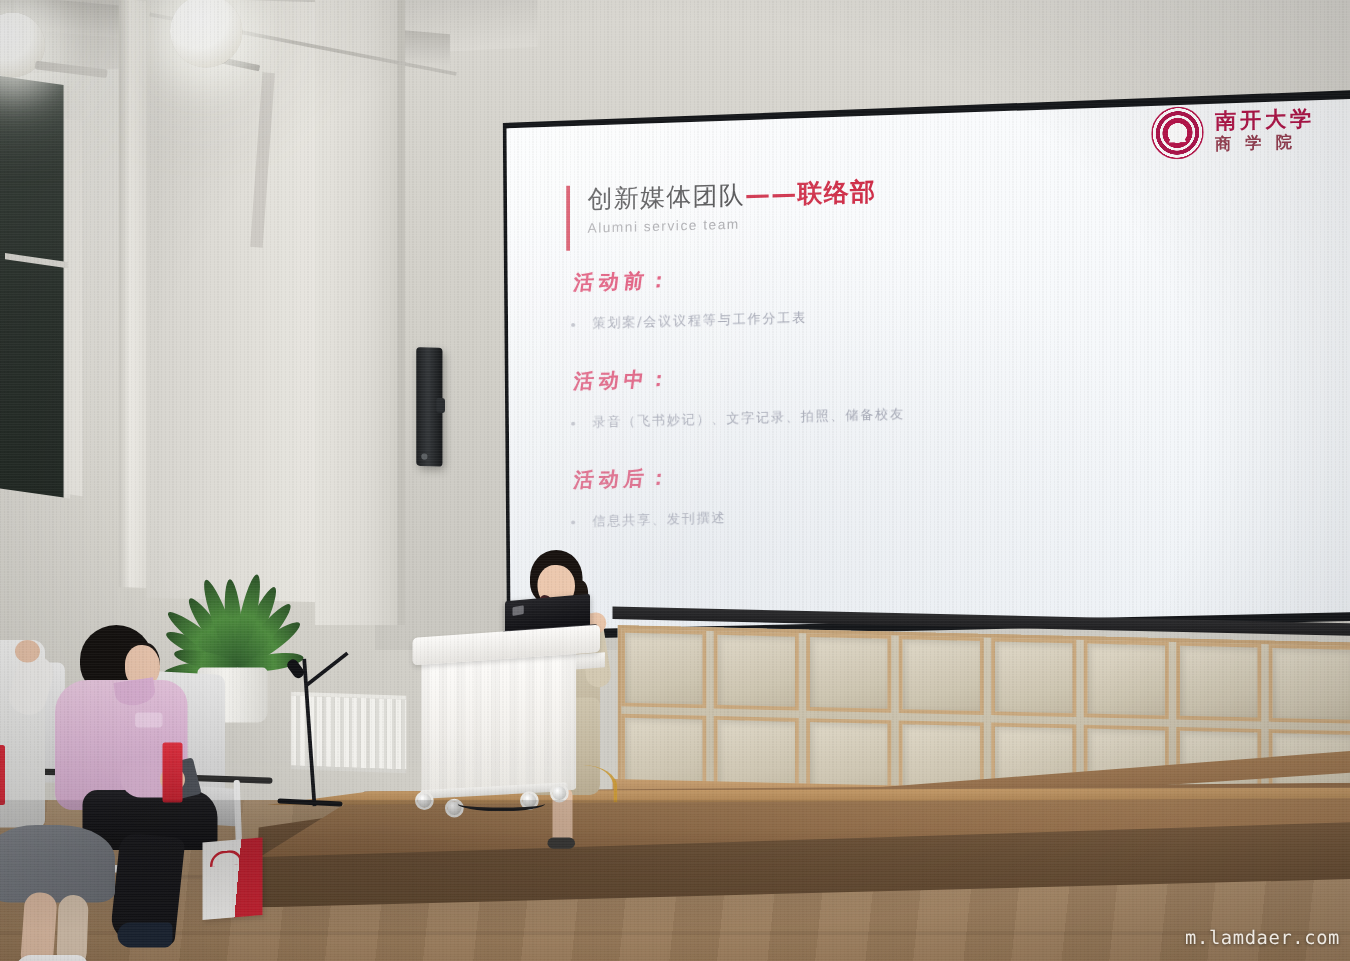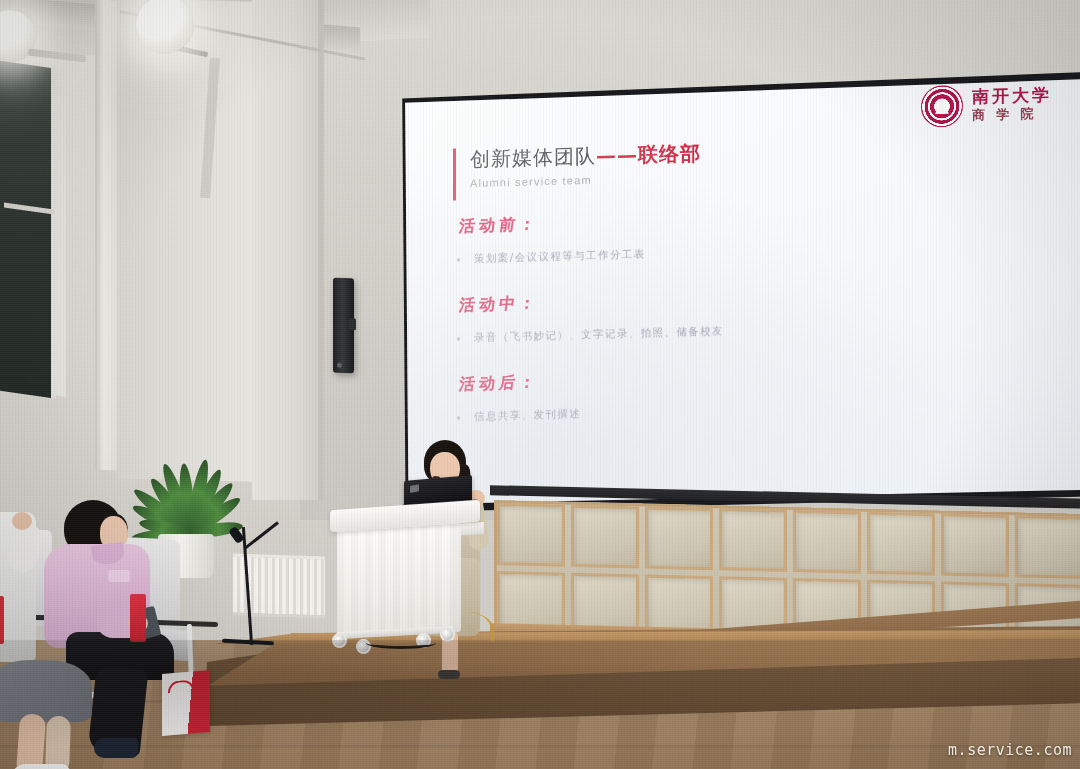--- a/index.html
+++ b/index.html
@@ -822,15 +822,15 @@
   </div>
 
   <div class="redband"></div>
   <div class="giftbag-red2"></div>
   <div class="giftbag"></div>
 
   <div class="floor-shadow"></div>
   <div class="vignette"></div>
   <div class="grain"></div>
 
-  <div class="watermark">m.service.com</div>
+  <div class="watermark">m.lamdaer.com</div>
 
 </div>
 
 </body></html>

